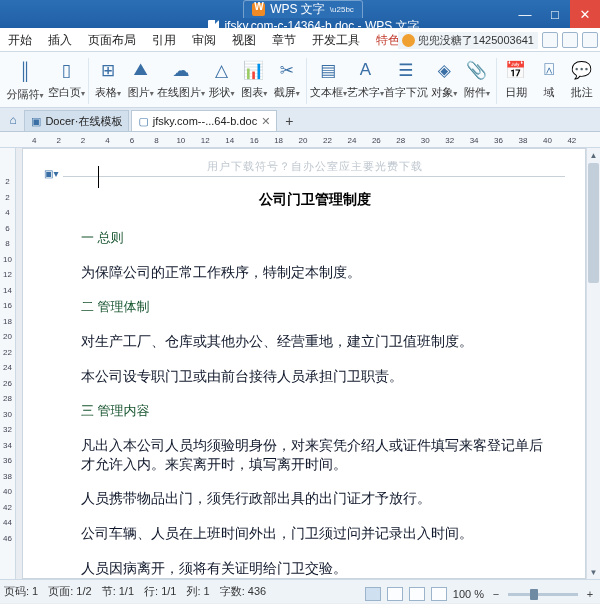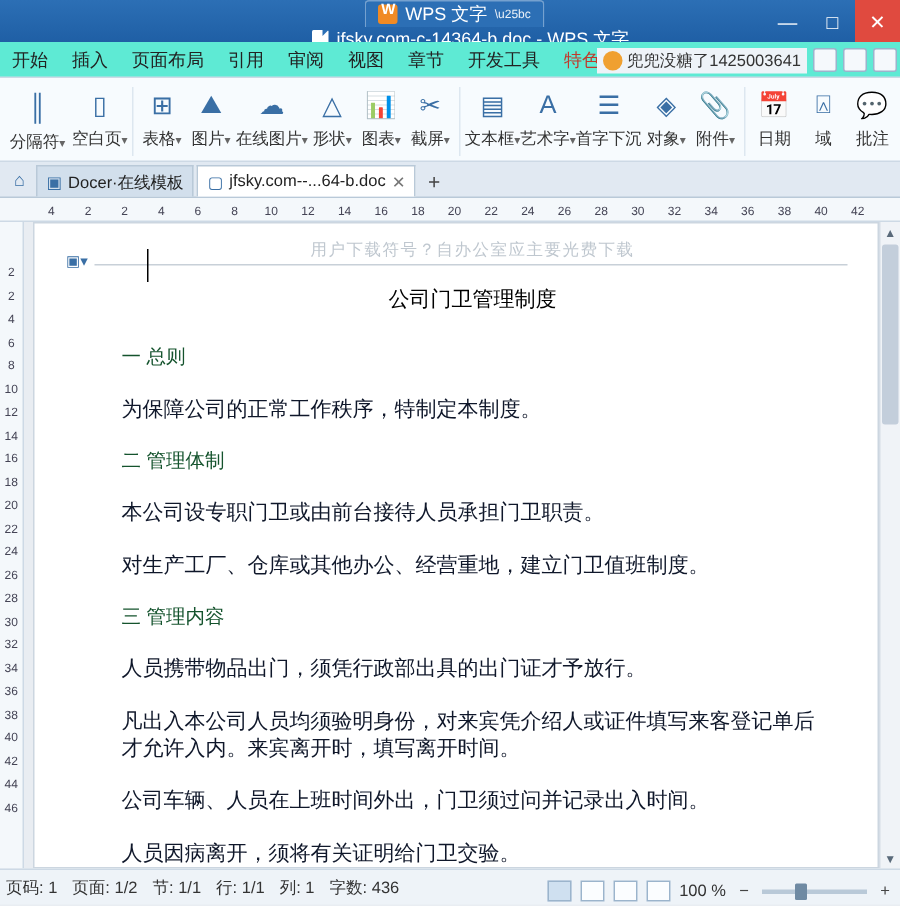--- a/index.html
+++ b/index.html
@@ -58,21 +58,21 @@
     display: flex; align-items: center;
   }
   .win-ctrl div {
     width: 30px; height: 28px; display: flex;
     align-items: center; justify-content: center;
     font-size: 13px; color: #fff;
   }
   .win-ctrl .close { background: #e04a3f; }
   
   .menubar {
-    height: 24px; background: #5eead4;
+    height: 24px; background: #ffffff;
     display: flex; align-items: center;
     border-bottom: 1px solid #cdd9e5;
     position: relative;
   }
   .menubar .mi {
     padding: 0 8px; height: 24px; line-height: 24px;
     font-size: 12px; color: #222;
   }
   .menubar .mi.hl { color: #c0392b; }
   .menu-right {
@@ -159,21 +159,21 @@
     background: #fff; border: 1px solid #ccd6e0;
     padding: 10px 34px 0 56px;
     overflow: hidden;
   }
   .page .faint {
     color: #bfc7cf; font-size: 11px; text-align: center; margin: 0 0 2px 0;
     letter-spacing: 1px;
   }
   .page .hdr-rule { border-top: 1px solid #c8d0d8; margin: 2px -14px 14px -16px; }
   .doc-title {
-    text-align: center; font-weight: normal; font-size: 14px;
+    text-align: center; font-weight: bold; font-size: 14px;
     font-family: "Liberation Serif", serif; margin: 6px 0 20px 0; color: #000;
   }
   .doc-h { font-size: 13px; margin: 0 0 16px 2px; color: #14532d; }
   .doc-p { font-size: 14px; margin: 0 0 16px 2px; color: #0f172a; line-height: 1.35; }
   .caret-bar {
     position: absolute; left: 82px; top: 18px; width: 1px; height: 22px;
     background: #000;
   }
   .page-marker {
     position: absolute; left: 28px; top: 20px; font-size: 10px; color: #3a6fa5;
@@ -404,25 +404,25 @@
 
   <div class="docarea">
     <div class="page">
       <div class="faint">用户下载符号？自办公室应主要光费下载</div>
       <div class="hdr-rule"></div>
       <div class="doc-title">公司门卫管理制度</div>
 
       <div class="doc-h">一 总则</div>
       <div class="doc-p">为保障公司的正常工作秩序，特制定本制度。</div>
       <div class="doc-h">二 管理体制</div>
+      <div class="doc-p">对生产工厂、仓库或其他办公、经营重地，建立门卫值班制度。</div>
       <div class="doc-p">本公司设专职门卫或由前台接待人员承担门卫职责。</div>
-      <div class="doc-p">对生产工厂、仓库或其他办公、经营重地，建立门卫值班制度。</div>
       <div class="doc-h">三 管理内容</div>
+      <div class="doc-p">凡出入本公司人员均须验明身份，对来宾凭介绍人或证件填写来客登记单后才允许入内。来宾离开时，填写离开时间。</div>
       <div class="doc-p">人员携带物品出门，须凭行政部出具的出门证才予放行。</div>
-      <div class="doc-p">凡出入本公司人员均须验明身份，对来宾凭介绍人或证件填写来客登记单后才允许入内。来宾离开时，填写离开时间。</div>
       <div class="doc-p">公司车辆、人员在上班时间外出，门卫须过问并记录出入时间。</div>
       <div class="doc-p">人员因病离开，须将有关证明给门卫交验。</div>
     </div>
 
     <div class="page-marker">▣▾</div>
     <div class="caret-bar"></div>
 
     <div class="vscroll">
       <div class="arrow">▲</div>
       <div class="thumb"></div>

